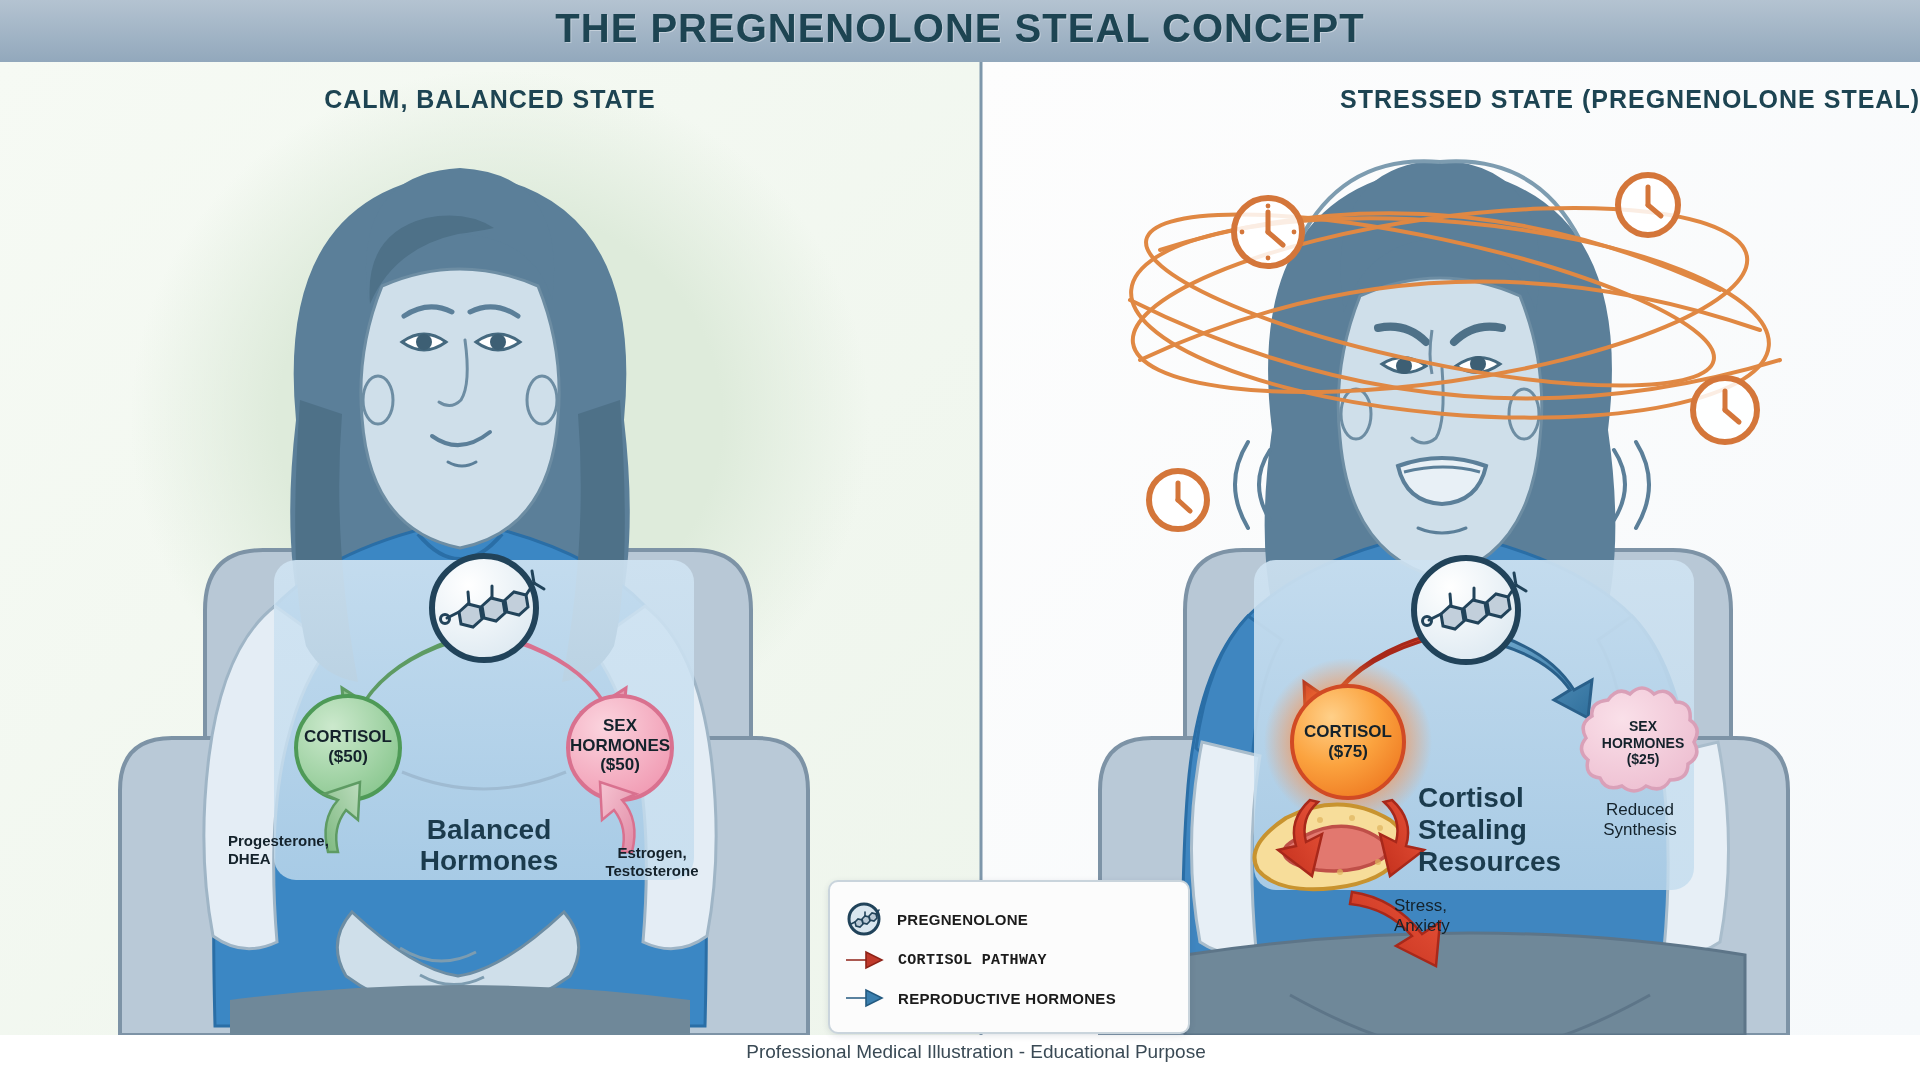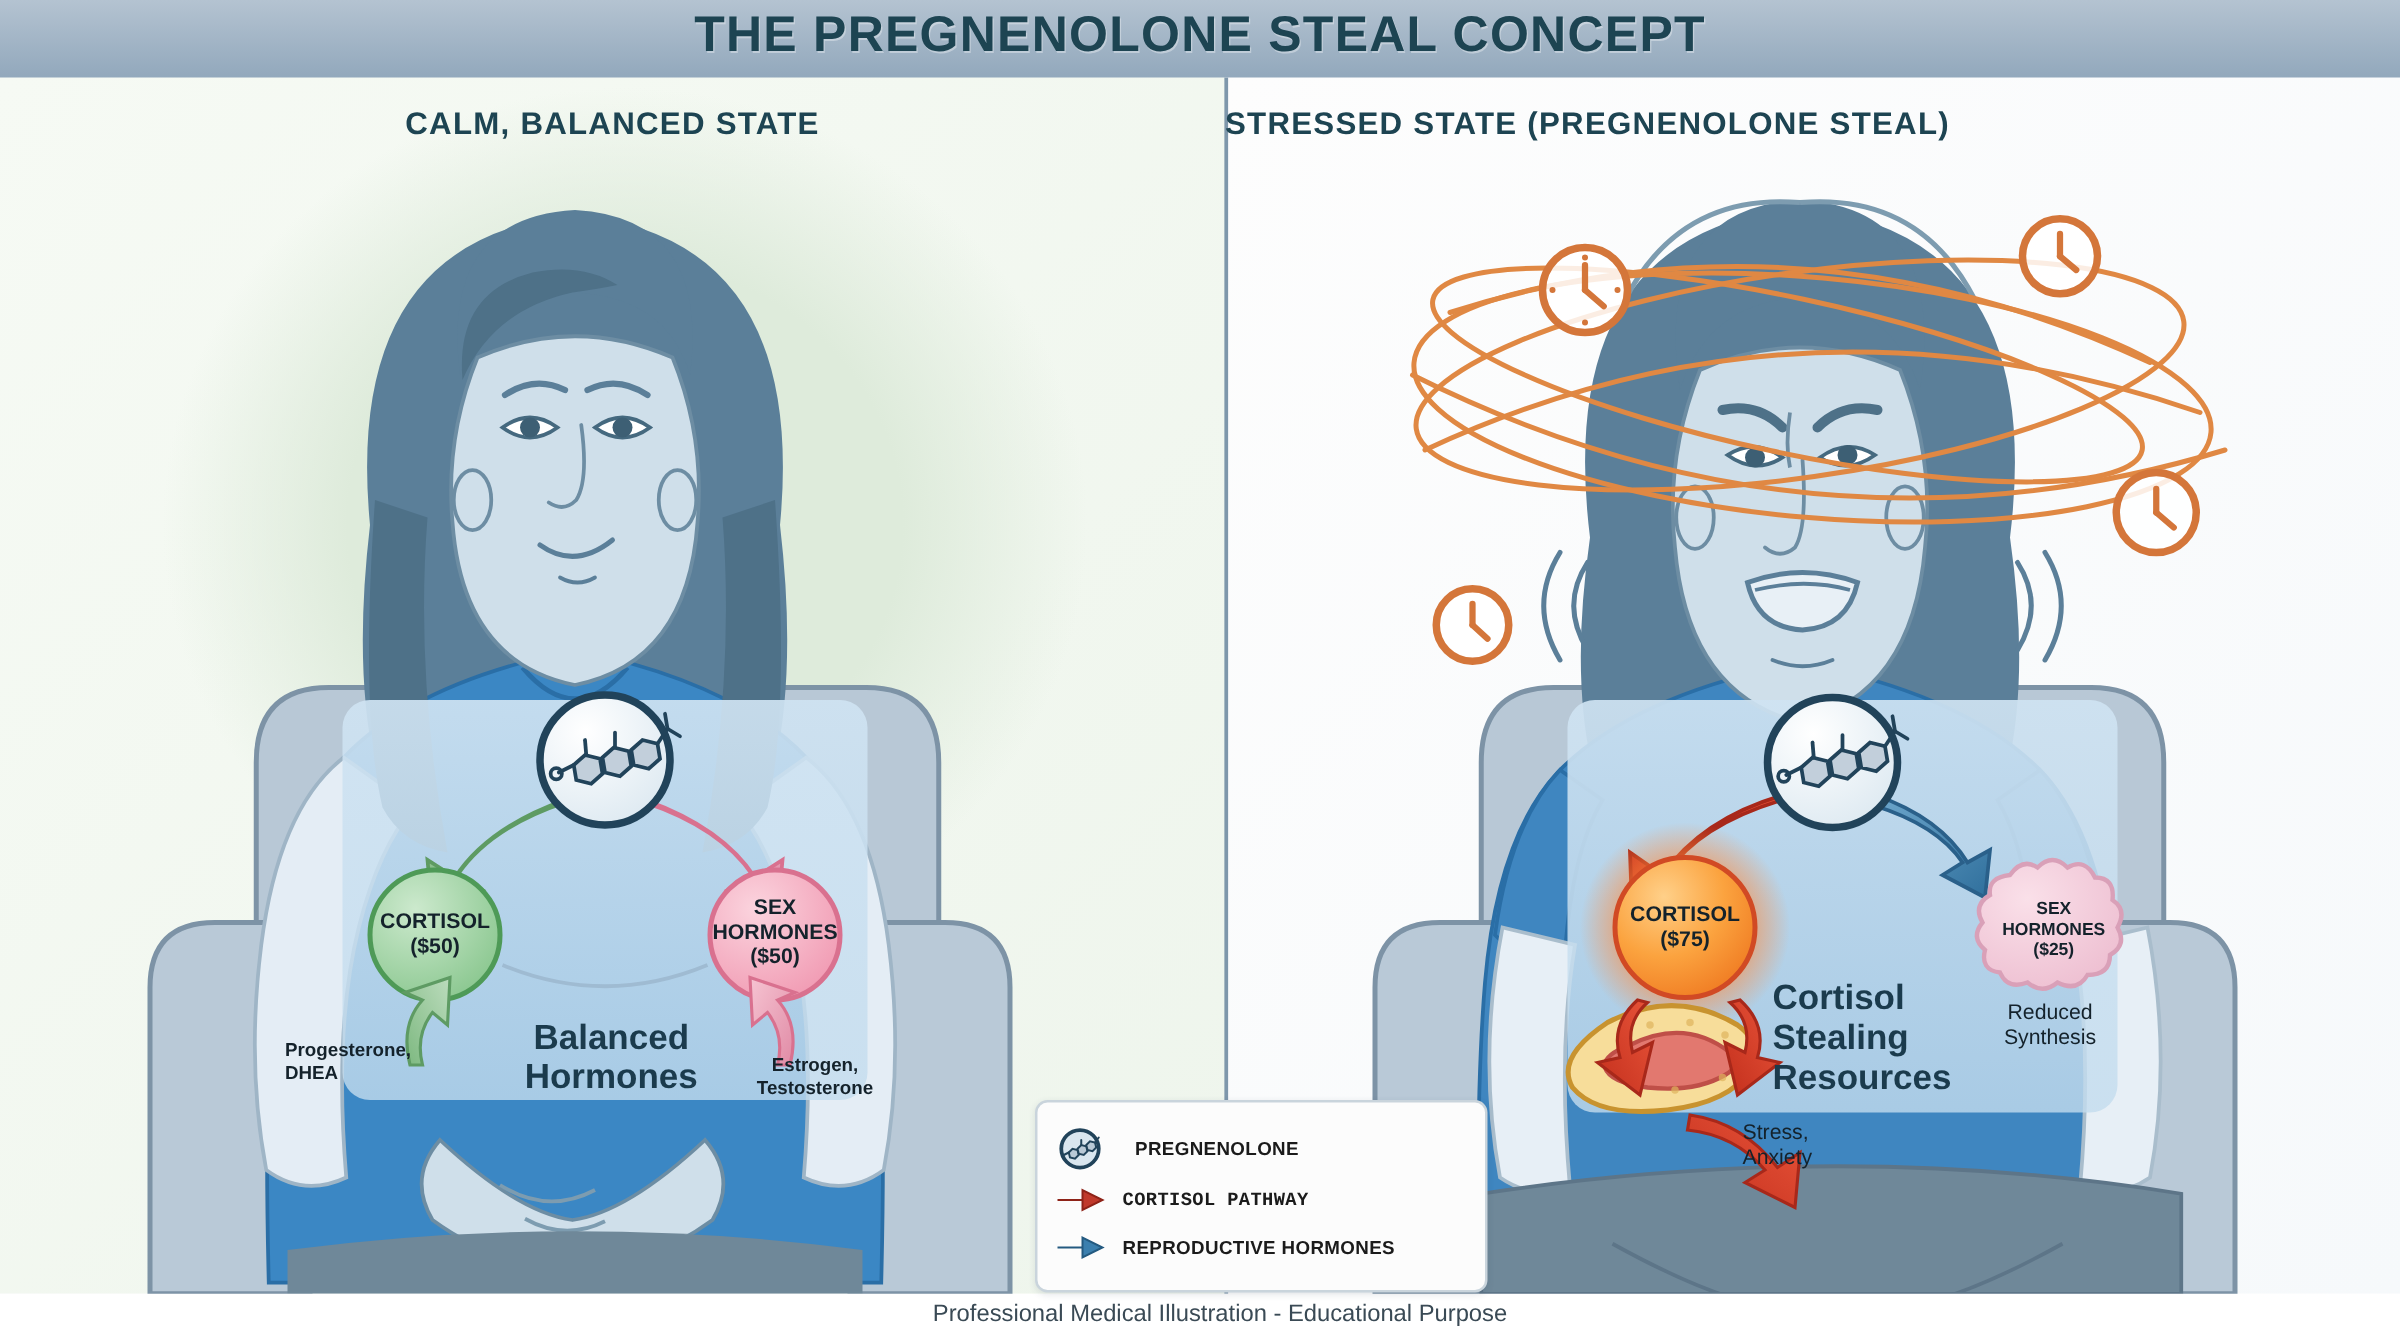--- a/index.html
+++ b/index.html
@@ -348,21 +348,21 @@
 
     <rect x="0" y="1035" width="1920" height="37" fill="#ffffff"></rect>
   </svg>
 
   <div class="ttl" style="position:absolute; left:0; top:6px; width:1920px; text-align:center;
               font-size:40px; color:#1d4452; text-shadow:1px 1px 0 rgba(255,255,255,0.35);">THE PREGNENOLONE STEAL CONCEPT</div>
 
   <div class="ttl" style="position:absolute; left:0; top:85px; width:980px; text-align:center;
               font-size:25px; color:#1d4452;">CALM, BALANCED STATE</div>
 
-  <div class="ttl" style="position:absolute; left:980px; top:85px; width:940px; text-align:left;
+  <div class="ttl" style="position:absolute; left:980px; top:85px; width:940px; text-align:right;
               font-size:25px; color:#1d4452;">STRESSED STATE (PREGNENOLONE STEAL)</div>
 
   <div style="position:absolute; left:288px; top:727px; width:120px; text-align:center;
               font-size:17px; font-weight:bold; color:#14222b; line-height:1.15;">
     <div>CORTISOL</div>
     <div>($50)</div>
   </div>
 
   <div style="position:absolute; left:558px; top:716px; width:124px; text-align:center;
               font-size:17px; font-weight:bold; color:#14222b; line-height:1.15;">
@@ -419,21 +419,21 @@
               font-size:17px; color:#14222b; line-height:1.2;">
     <div>Stress,</div>
     <div>Anxiety</div>
   </div>
 
   <div style="position:absolute; left:828px; top:880px; width:330px; height:138px;
               background:#fcfcfc; border:2px solid #c9d4dc; border-radius:10px;
               box-shadow:0 2px 6px rgba(40,60,80,0.12);
               display:flex; flex-direction:column; justify-content:center; gap:8px; padding:6px 14px;">
 
-    <div style="display:flex; align-items:center; gap:24px; height:36px;">
+    <div style="display:flex; align-items:center; gap:13px; height:36px;">
       <svg width="40" height="36" viewBox="0 0 40 36">
         <circle cx="20" cy="18" r="15" fill="#d9e6ef" stroke="#21435a" stroke-width="3"></circle>
         <g fill="#b9c9d6" stroke="#21435a" stroke-width="1.6">
           <polygon points="11,21 14,18 18,19 19,23 16,26 12,25"></polygon>
           <polygon points="18,18 21,15 25,16 26,20 23,23 19,22"></polygon>
           <polygon points="25,15 28,12 32,13 33,17 30,20 26,19"></polygon>
         </g>
         <g fill="none" stroke="#21435a" stroke-width="1.6" stroke-linecap="round">
           <path d="M32 13 l3 -4"></path>
             <path d="M21 15 l0 -4"></path>

